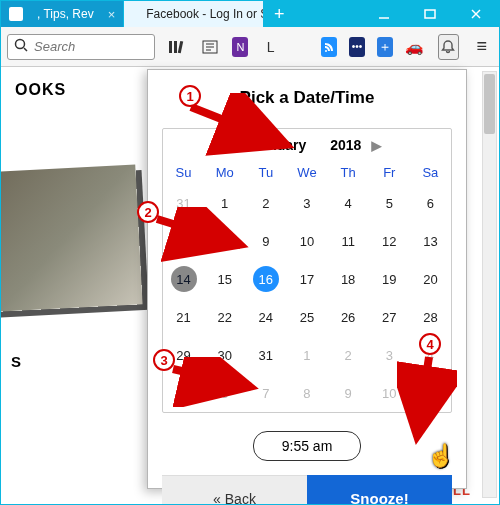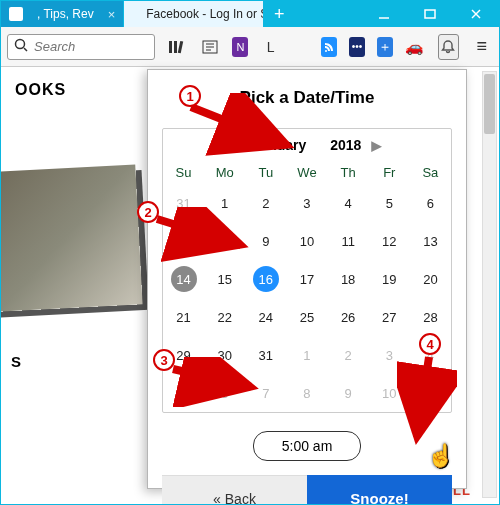--- a/index.html
+++ b/index.html
@@ -85,28 +85,28 @@
   }
   .cal-head{
     display:flex; align-items:center; justify-content:center;
     gap:10px; padding:8px 0; font-weight:700; font-size:14px;
   }
   .cal-head .arrow{ color:#888; font-size:13px; cursor:pointer;}
   .cal-grid{
     display:grid; grid-template-columns:repeat(7,1fr);
     text-align:center; font-size:13px;
   }
-  .cal-grid .dh { color:#14532d; padding:4px 0; font-weight:400;}
+  .cal-grid .dh { color:#1d4ed8; padding:4px 0; font-weight:400;}
   .cal-grid .d { padding:6px 0; color:#222; position:relative;}
   .cal-grid .d.dim { color:#bbb;}
   .cal-grid .d .circ{
     display:inline-flex; width:26px; height:26px; border-radius:50%;
     align-items:center; justify-content:center;
   }
-  .cal-grid .d.today .circ{ background:#888; color:#ffffff;}
+  .cal-grid .d.today .circ{ background:#888; color:#0f172a;}
   .cal-grid .d.sel .circ{ background:#1e90ff; color:#fff;}
   .timebox{
     margin:18px auto 14px; display:block;
     width:108px; height:30px; border:1px solid #333; border-radius:14px;
     text-align:center; font-size:14px; line-height:28px;
   }
   .btnrow{ display:flex; margin-top:6px;}
   .btnrow .back{
     flex:1; background:#ededed; color:#333; font-size:14px;
     display:flex; align-items:center; justify-content:center; height:46px;
@@ -269,21 +269,21 @@
           <div class="d dim"><span class="circ">3</span></div>
           <div class="d dim"><span class="circ">4</span></div>
           <div class="d dim"><span class="circ">5</span></div>
           <div class="d dim"><span class="circ">6</span></div>
           <div class="d dim"><span class="circ">7</span></div>
           <div class="d dim"><span class="circ">8</span></div>
           <div class="d dim"><span class="circ">9</span></div>
           <div class="d dim"><span class="circ">10</span></div>
         </div>
     </div>
-    <div class="timebox">5:00 am</div>
+    <div class="timebox">9:55 am</div>
     <div class="btnrow">
       <div class="back">« Back</div>
       <div class="snooze">
         <span>Snooze!</span>
       </div>
     </div>
   </div>
 </div>
 
 <div class="scroll">

